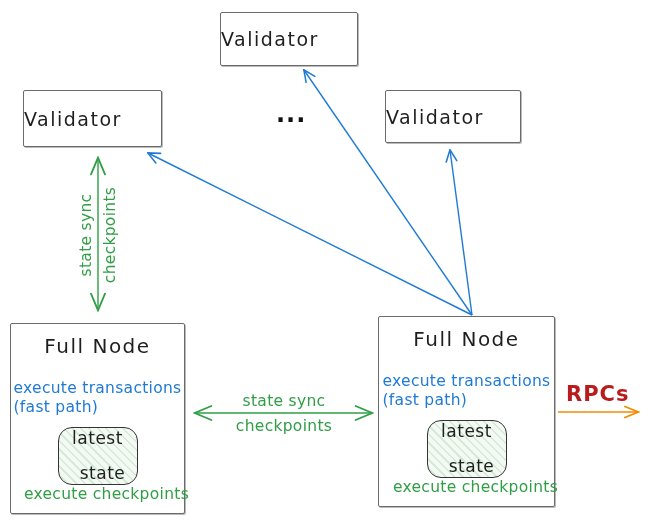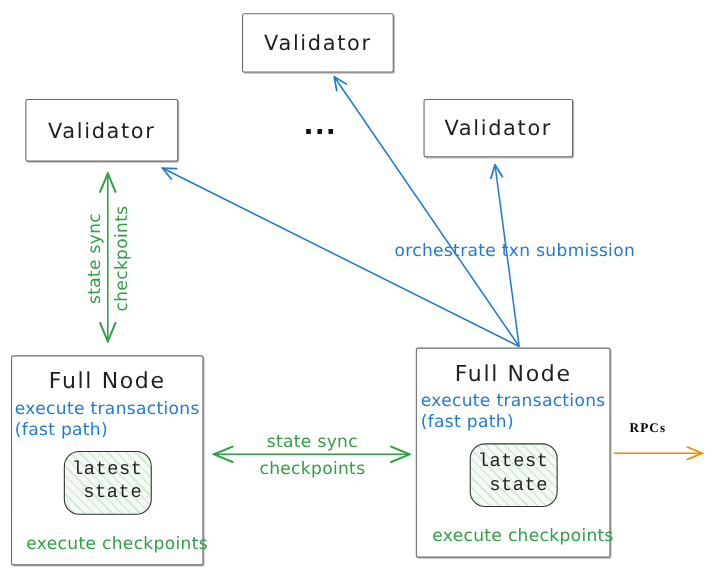--- a/index.html
+++ b/index.html
@@ -11,49 +11,48 @@
     color:#1e1e1e;
     overflow:hidden;
   }
   svg.arrows{position:absolute;left:0;top:0;width:651px;height:526px;pointer-events:none;}
   .node{
     position:absolute;
     background:#ffffff;
     border:1.6px solid #6b6b6b;
     border-radius:2px;
     box-shadow:1px 1px 0 rgba(102,102,102,0.45);
-    display:flex;align-items:center;justify-content:center;
+    display:flex;align-items:center;
     box-sizing:border-box;
   }
   .validator{font-size:19px;letter-spacing:1.5px;}
   .fullnode{
     flex-direction:column;justify-content:flex-start;
     padding-top:8px;
   }
-  .fullnode .fn-title{font-size:20px;letter-spacing:1.5px;margin:2px 0 4px 0;}
+  .fullnode .fn-title{font-size:20px;letter-spacing:1.5px;margin:2px 0 21px 0;}
   .fn-blue{color:#1f7ad4;font-size:15.5px;line-height:1.25;text-align:left;letter-spacing:0.3px;}
   .fn-green{color:#2f9e44;font-size:15.5px;letter-spacing:0.3px;position:absolute;bottom:10px;width:100%;text-align:center;margin-left:18px;}
   .statebox{
     width:80px;height:58px;
     margin-top:9px;
     border:1.7px solid #333333;
     border-radius:14px;
     background:
       repeating-linear-gradient(45deg, rgba(47,158,68,0.16) 0 1.5px, rgba(47,158,68,0) 1.5px 6px),
       #f4faf3;
-    display:flex;flex-direction:column;align-items:center;justify-content:center;
+    display:flex;flex-direction:column;align-items:center;justify-content:space-between;
     font-size:17px;line-height:1.2;letter-spacing:0.5px;
     box-sizing:border-box;
-    font-family:Liberation Mono, monospace;
   }
   .statebox .w2{padding-left:10px;}
   .lbl{position:absolute;text-align:center;white-space:nowrap;}
   .lbl-green{color:#2f9e44;font-size:15.5px;letter-spacing:0.3px;}
   .lbl-blue{color:#1f7ad4;font-size:15.5px;letter-spacing:0.3px;}
-  .lbl-orange{color:#000000;font-size:12px;font-weight:bold;letter-spacing:1px;font-family:Liberation Serif, serif;}
+  .lbl-orange{color:#b91c1c;font-size:21px;font-weight:bold;letter-spacing:1px;}
   .rot{transform:rotate(-90deg);}
   .ellipsis{position:absolute;font-size:24px;font-weight:bold;color:#111;letter-spacing:1px;}
 </style>
 </head>
 <body>
 
 <div id="canvas">
 
   <svg class="arrows" viewBox="0 0 651 526">
     <defs>
@@ -111,20 +110,19 @@
     <div class="statebox">
       <span>latest</span>
       <span class="w2">state</span>
     </div>
     <div class="fn-green">execute checkpoints</div>
   </div>
 
   <div class="lbl lbl-green rot" style="left:21px;top:226px;width:130px;">state sync</div>
   <div class="lbl lbl-green rot" style="left:45px;top:226px;width:130px;">checkpoints</div>
 
-  <div class="lbl lbl-blue" style="left:358px;top:219px;width:220px;">orchestrate txn submission</div>
 
   <div class="lbl lbl-green" style="left:224px;top:392px;width:120px;">state sync</div>
   <div class="lbl lbl-green" style="left:224px;top:417px;width:120px;">checkpoints</div>
 
   <div class="lbl lbl-orange" style="left:566px;top:382px;width:46px;">RPCs</div>
 
 </div>
 
 </body></html>

